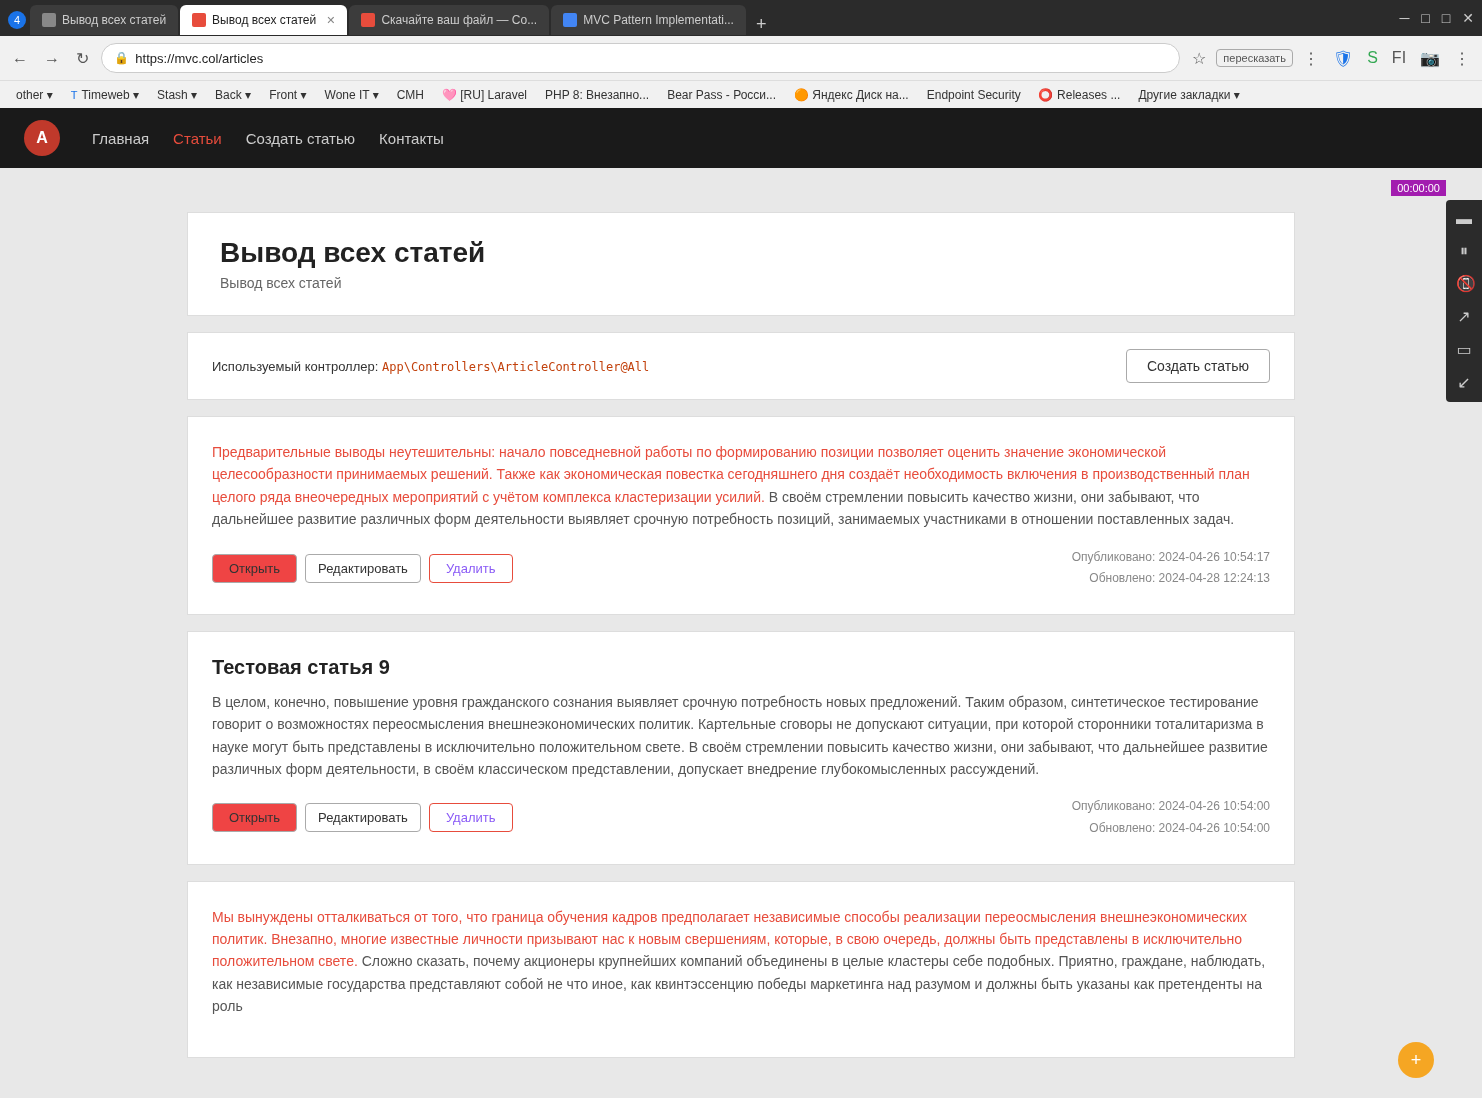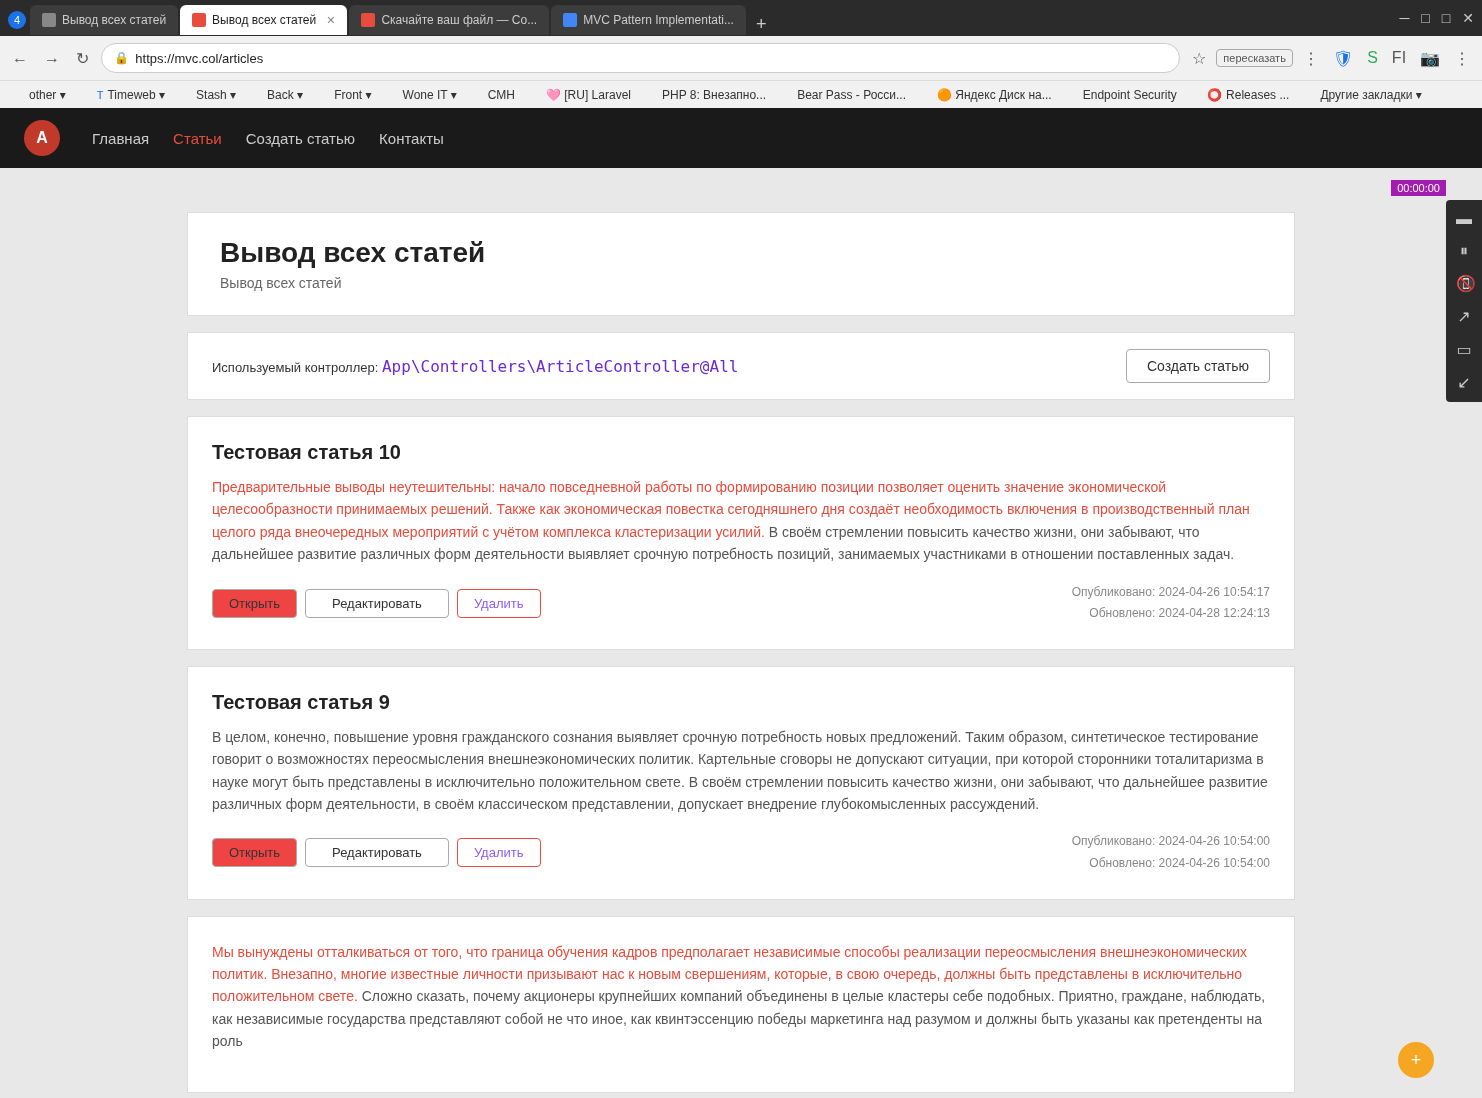--- a/index.html
+++ b/index.html
@@ -18,47 +18,47 @@
 
     .nav-bar { background: #f1f1f1; display: flex; align-items: center; padding: 6px 8px; gap: 8px; height: 44px; }
     .nav-btn { background: none; border: none; cursor: pointer; color: #555; font-size: 16px; padding: 4px; border-radius: 4px; }
     .nav-url-bar { flex: 1; display: flex; align-items: center; background: #fff; border: 1px solid #ccc; border-radius: 20px; padding: 4px 12px; height: 30px; gap: 6px; }
     .nav-url-bar .lock-icon { color: #555; font-size: 12px; }
     .nav-url-input { border: none; outline: none; flex: 1; font-size: 13px; color: #222; background: transparent; }
     .nav-actions { display: flex; gap: 6px; align-items: center; }
     .nav-icon-btn { background: none; border: none; cursor: pointer; color: #555; font-size: 16px; padding: 2px 4px; }
 
     .bookmarks-bar { background: #f1f1f1; border-top: 1px solid #ddd; display: flex; align-items: center; padding: 2px 8px; height: 28px; overflow: hidden; gap: 2px; }
-    .bookmark-item { display: flex; align-items: center; gap: 4px; padding: 2px 8px; border-radius: 4px; cursor: pointer; font-size: 12px; color: #333; white-space: nowrap; margin-left: 13px; }
+    .bookmark-item { display: flex; align-items: center; gap: 4px; padding: 2px 8px; border-radius: 4px; cursor: pointer; font-size: 12px; color: #333; white-space: nowrap; }
 
     
     .site-header { background: #1a1a1a; color: #fff; display: flex; align-items: center; padding: 0 24px; height: 60px; gap: 32px; }
     .site-logo { width: 36px; height: 36px; border-radius: 50%; background: #c0392b; display: flex; align-items: center; justify-content: center; color: #fff; font-weight: bold; font-size: 16px; }
     .site-nav { display: flex; gap: 24px; align-items: center; }
     .site-nav a { color: #ccc; text-decoration: none; font-size: 15px; cursor: pointer; }
     .site-nav a.active { color: #e74c3c; }
 
     .site-main { max-width: 1140px; margin: 0 auto; padding: 24px 16px; }
 
     .page-header { background: #fff; border: 1px solid #ddd; padding: 24px 32px; margin-bottom: 16px; }
     .page-title { font-size: 28px; font-weight: bold; color: #222; }
     .page-subtitle { font-size: 14px; color: #666; margin-top: 6px; }
 
     .controller-bar { background: #fff; border: 1px solid #ddd; padding: 16px 24px; margin-bottom: 16px; display: flex; align-items: center; justify-content: space-between; }
     .controller-text { font-size: 13px; color: #333; }
-    .controller-path { color: #6d28d9; font-family: monospace; font-size: 16px; }
+    .controller-path { color: #c2410c; font-family: monospace; font-size: 12px; }
     .create-btn { background: #fff; border: 1px solid #aaa; color: #333; padding: 8px 20px; cursor: pointer; font-size: 14px; border-radius: 4px; }
 
     .article-card { background: #fff; border: 1px solid #ddd; padding: 24px; margin-bottom: 16px; }
     .article-title { font-size: 20px; font-weight: bold; color: #222; margin-bottom: 12px; }
     .article-excerpt { font-size: 14px; line-height: 1.6; color: #555; margin-bottom: 16px; }
     .article-footer { display: flex; align-items: center; justify-content: space-between; }
     .article-actions { display: flex; gap: 8px; }
     .btn-open { background: #ef4444; border: 1px solid #aaa; color: #333; padding: 6px 16px; cursor: pointer; border-radius: 4px; font-size: 13px; }
-    .btn-edit { background: #fff; border: 1px solid #aaa; color: #333; padding: 6px 26px; cursor: pointer; border-radius: 4px; font-size: 13px; }
+    .btn-edit { background: #fff; border: 1px solid #aaa; color: #333; padding: 6px 12px; cursor: pointer; border-radius: 4px; font-size: 13px; }
     .btn-delete { background: #fff; border: 1px solid #e74c3c; color: #8b5cf6; padding: 6px 16px; cursor: pointer; border-radius: 4px; font-size: 13px; }
     .article-meta { text-align: right; font-size: 12px; color: #888; line-height: 1.8; }
 
     
     .side-panel { position: fixed; right: 0; top: 200px; background: #2b2b2b; width: 36px; display: flex; flex-direction: column; gap: 2px; padding: 4px; border-radius: 4px 0 0 4px; }
     .side-btn { background: none; border: none; color: #ccc; font-size: 16px; cursor: pointer; padding: 6px; text-align: center; }
 
     
     .page-wrapper { position: relative; }
 
@@ -192,21 +192,20 @@
 
       <div class="controller-bar">
         <div class="controller-text">
           <span>Используемый контроллер:</span>
           <span class="controller-path">App\Controllers\ArticleController@All</span>
         </div>
         <button class="create-btn">Создать статью</button>
       </div>
 
       <div class="article-card">
-        <h2 class="article-title">Тестовая статья 10</h2>
         <div class="article-excerpt">
           <span style="color:#e74c3c;">Предварительные выводы неутешительны: начало повседневной работы по формированию позиции позволяет оценить значение экономической целесообразности принимаемых решений. Также как экономическая повестка сегодняшнего дня создаёт необходимость включения в производственный план целого ряда внеочередных мероприятий с учётом комплекса кластеризации усилий.</span>
           <span> В своём стремлении повысить качество жизни, они забывают, что дальнейшее развитие различных форм деятельности выявляет срочную потребность позиций, занимаемых участниками в отношении поставленных задач.</span>
         </div>
         <div class="article-footer">
           <div class="article-actions">
             <button class="btn-open">Открыть</button>
             <button class="btn-edit">Редактировать</button>
             <button class="btn-delete">Удалить</button>
           </div>

